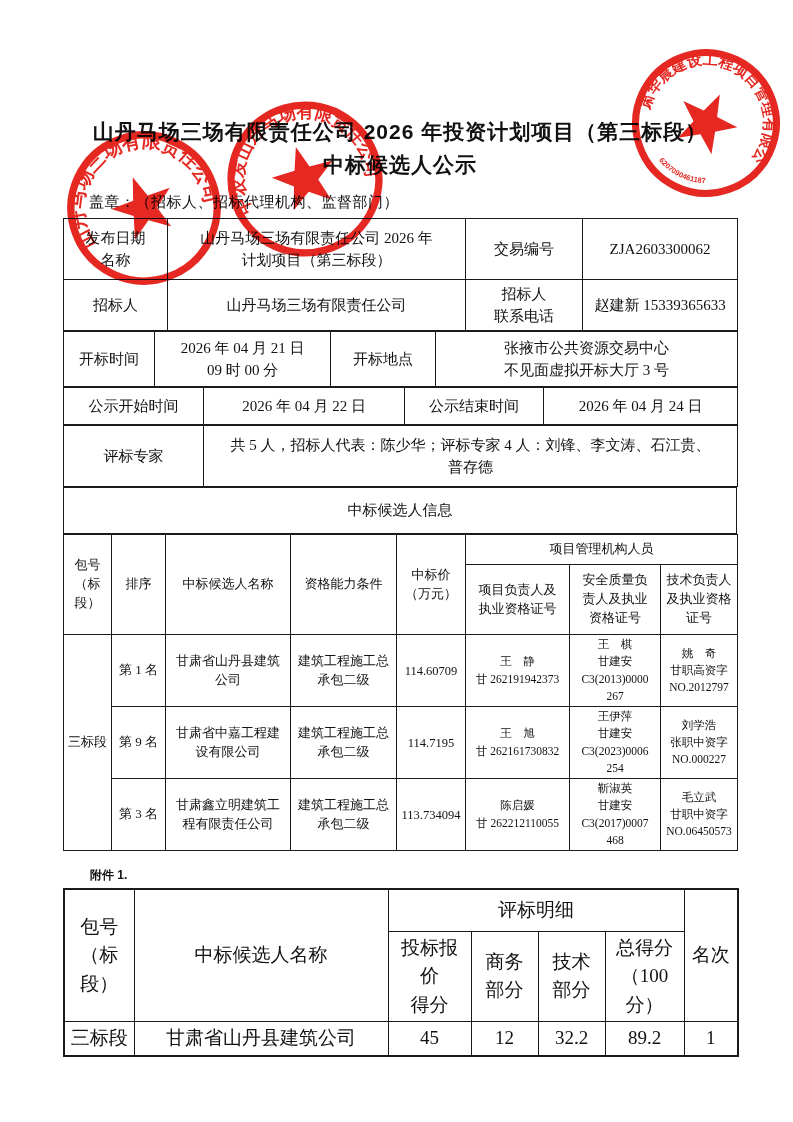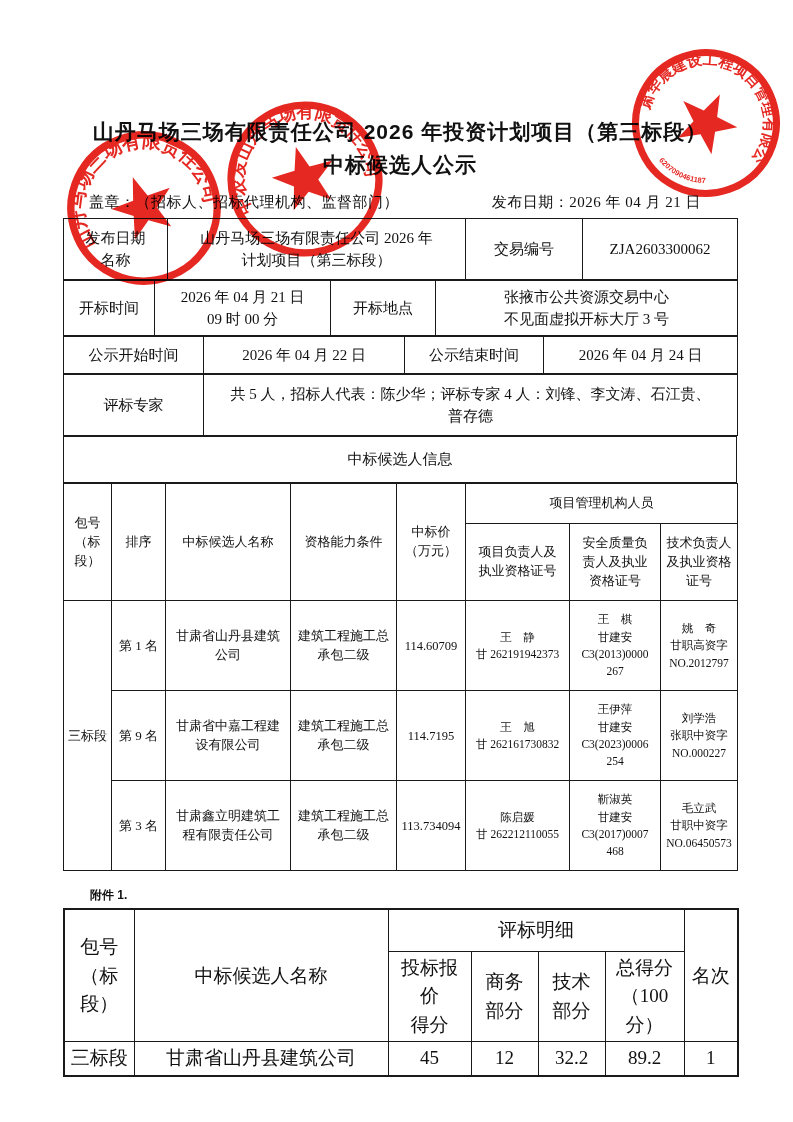--- a/index.html
+++ b/index.html
@@ -7,21 +7,21 @@
         font-family:"Liberation Serif","DejaVu Serif",serif;color:#111;overflow:hidden;}
   .content{padding:116px 56px 0 63px;}
   .title{font-family:"Liberation Sans","DejaVu Sans",sans-serif;font-weight:bold;
          font-size:21px;text-align:center;line-height:1.55;letter-spacing:1px;margin:0 0 12px 0;}
   .seal-row{display:flex;justify-content:space-between;font-size:15px;
             padding:0 36px 6px 26px;letter-spacing:.5px;}
   table.t{border-collapse:collapse;width:674px;table-layout:fixed;}
   table.t td{border:1px solid #1a1a1a;text-align:center;vertical-align:middle;
              white-space:pre-line;padding:2px 4px;font-size:15px;line-height:1.5;
              overflow:hidden;word-break:break-all;}
-  table.t.cand td{font-size:13px;line-height:1.45;padding:10px 3px;text-align:center;}
+  table.t.cand td{font-size:13px;line-height:1.45;padding:1px 3px;text-align:center;}
   table.t.cand td.cert{font-size:11.5px;line-height:1.5;}
   table.t.cand td.price{font-size:12.5px;}
   table.t.att{border:2px solid #1a1a1a;}
   table.t.att td{font-size:19px;}
   td.left{text-align:left;padding-left:8px;padding-right:8px;}
   .att-label{font-family:"Liberation Sans","DejaVu Sans",sans-serif;font-weight:bold;
              font-size:12px;margin:16px 0 4px 27px;}
   .stamp{position:absolute;mix-blend-mode:multiply;opacity:.92;pointer-events:none;}
   .stamp svg{display:block;width:100%;height:100%;}
   .s1{left:62px;top:126px;width:164px;height:164px;transform:rotate(-20deg);}
@@ -70,38 +70,44 @@
   </div>
 
   <div class="content">
     <div class="title">
       <div>山丹马场三场有限责任公司 2026 年投资计划项目（第三标段）</div>
       <div>中标候选人公示</div>
     </div>
 
     <div class="seal-row">
       <span>盖章：（招标人、招标代理机构、监督部门）</span>
-      <span>发布日期：2026 年 04 月 21 日</span>
     </div>
 
     <table class="t">
       <colgroup>
           <col style="width:104px">
           <col style="width:298px">
           <col style="width:117px">
           <col style="width:155px">
         </colgroup>
       <tbody>
           <tr style="height:61px">
         <td>发布日期
 名称</td>
         <td>山丹马场三场有限责任公司 2026 年
 计划项目（第三标段）</td>
         <td>交易编号</td>
         <td>ZJA2603300062</td>
+      </tr>
+      <tr style="height:51px">
+        <td>招标人</td>
+        <td>山丹马场三场有限责任公司</td>
+        <td>招标人
+联系电话</td>
+        <td>赵建新 15339365633</td>
       </tr>
     </tbody>
       </table>
 
     <table class="t">
       <colgroup>
           <col style="width:91px">
           <col style="width:176px">
           <col style="width:105px">
           <col style="width:302px">

